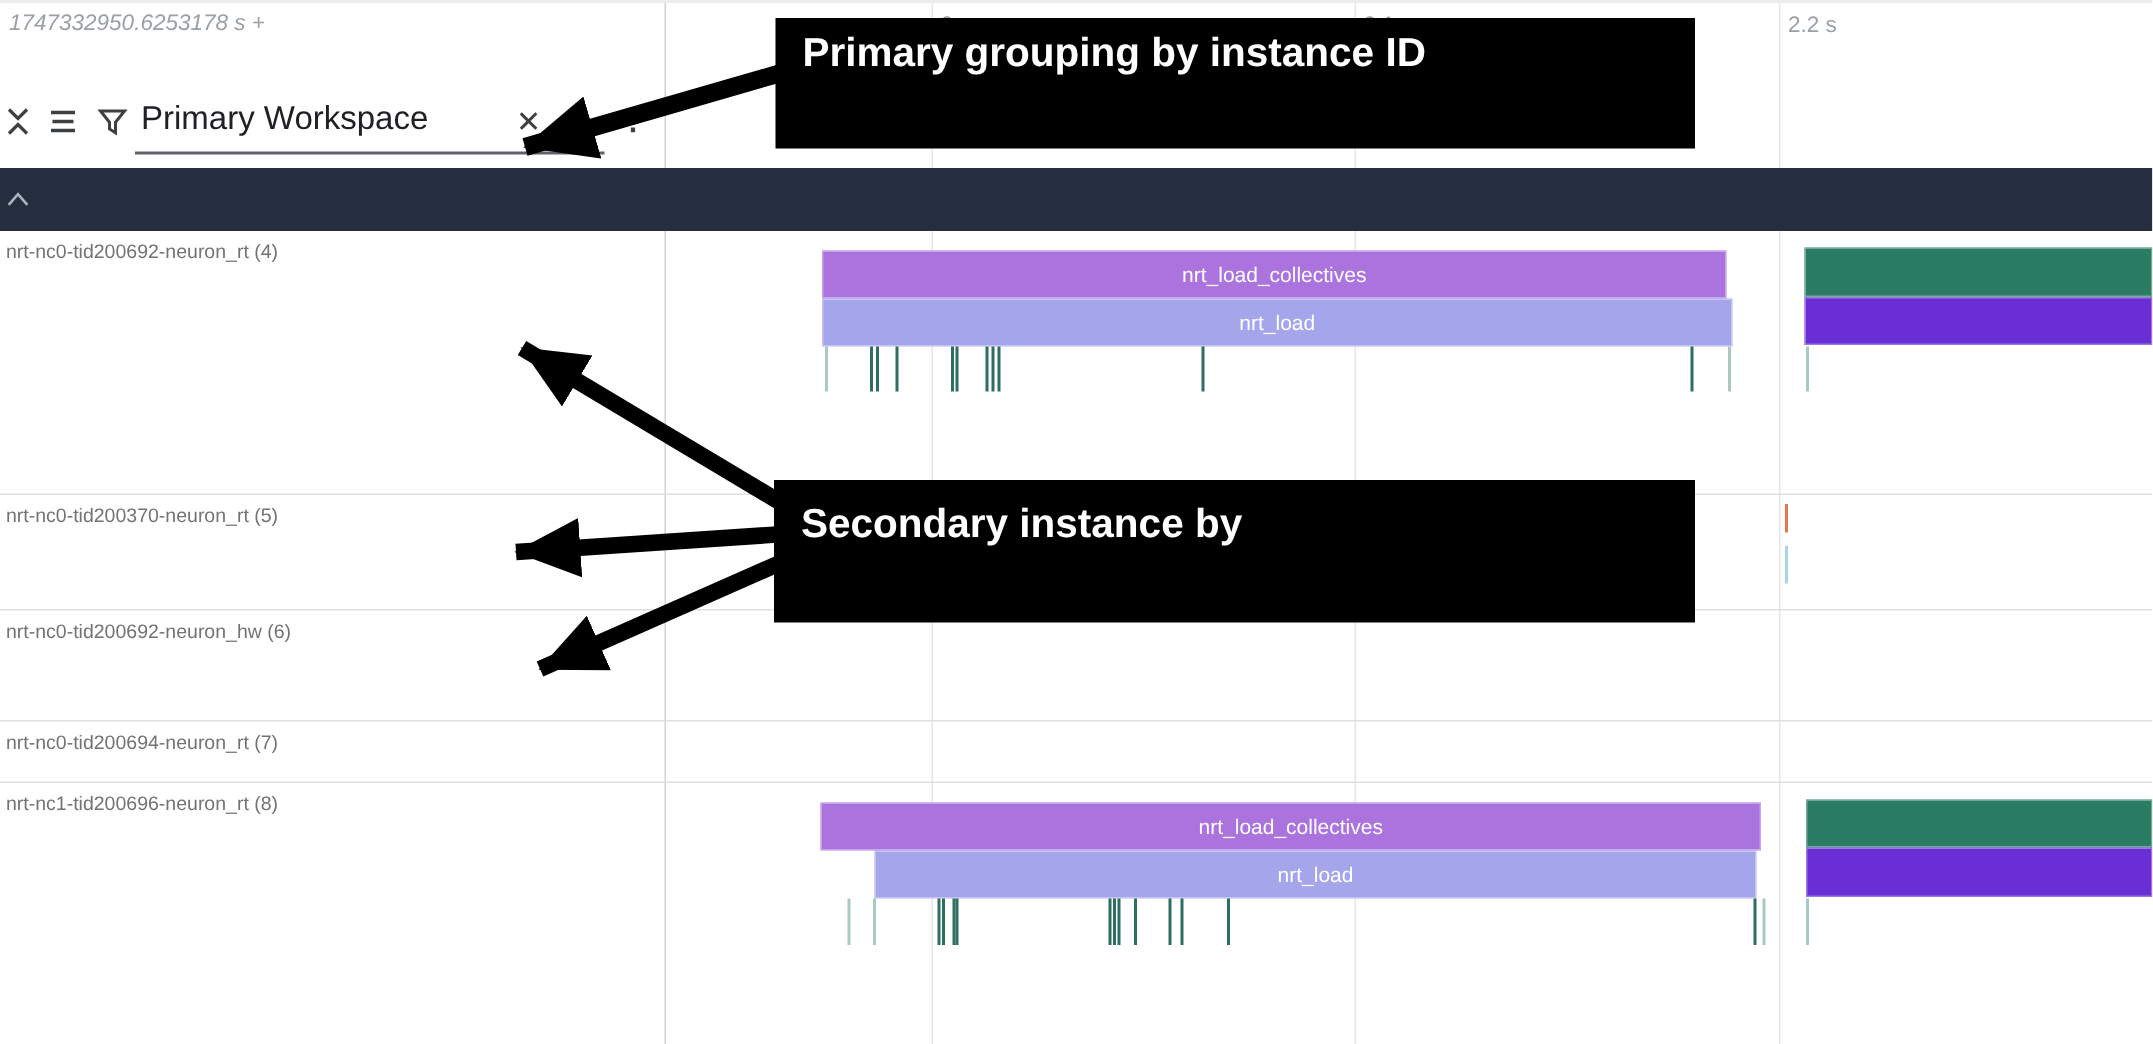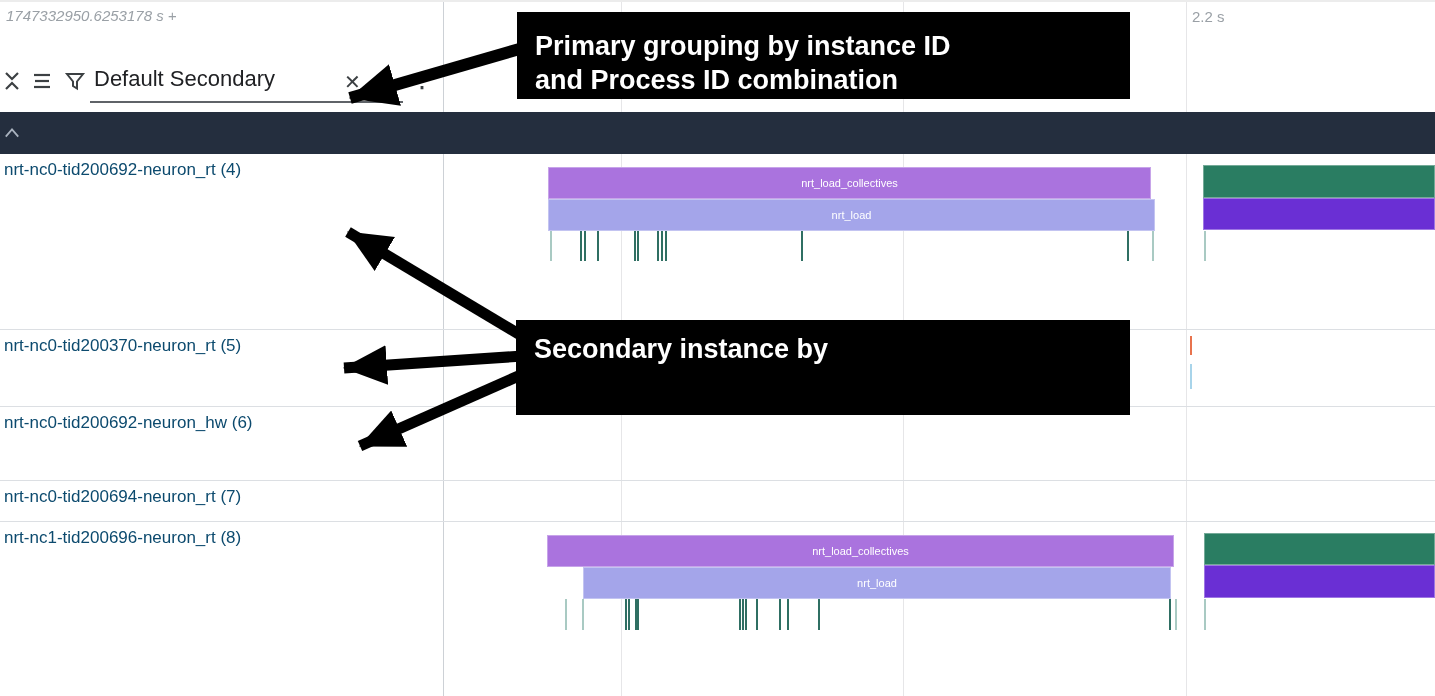--- a/index.html
+++ b/index.html
@@ -23,35 +23,35 @@
   .glyph-btn{position:absolute;font-size:20px;color:#3c4043;cursor:pointer;line-height:20px;}
 
   
   .group-header{position:absolute;left:0;top:110px;width:1435px;height:42px;background:#242e3e;
        display:flex;align-items:center;padding-left:4px;box-sizing:border-box;z-index:15;cursor:pointer;}
   .group-header .gh-label{color:#cbd2dc;font-size:19px;margin-left:3px;white-space:nowrap;}
 
   
   .track-row{position:absolute;left:0;width:1435px;box-sizing:border-box;z-index:3;}
   .track-row.bordered{border-top:1px solid #dcdfe3;padding-left:18px;}
-  .track-label{position:absolute;left:4px;top:6px;font-size:17px;color:#0c4a6e;white-space:nowrap;}
+  .track-label{position:absolute;left:4px;top:6px;font-size:13px;color:#737373;white-space:nowrap;}
 
   
   #slices{position:absolute;inset:0;z-index:10;}
   .slice-bar{position:absolute;display:flex;align-items:center;justify-content:center;
        box-shadow:inset 0 0 0 1px rgba(255,255,255,.35);box-sizing:border-box;cursor:pointer;}
-  .slice-bar span{color:#fff;font-size:11px;white-space:nowrap;overflow:hidden;text-align:center;}
+  .slice-bar span{color:#fff;font-size:14px;white-space:nowrap;overflow:hidden;text-align:center;}
   .slice-tick{position:absolute;width:2px;cursor:pointer;}
   .slice-mark{position:absolute;width:2px;cursor:pointer;}
 
   
   .callout{position:absolute;background:#000;color:#fff;font-weight:bold;z-index:50;
        box-sizing:border-box;}
   .callout .line{font-size:27px;line-height:34px;white-space:nowrap;}
-  #callout-primary{left:517px;top:10px;width:613px;height:87px;padding:17px 18px;}
+  #callout-primary{left:517px;top:10px;width:613px;height:87px;padding:6px 18px;}
   #callout-secondary{left:516px;top:318px;width:614px;height:95px;padding:12px 18px;}
 
   .arrows{position:absolute;inset:0;z-index:60;pointer-events:none;}
 </style>
 </head>
 <body>
 
 <div class="app">
 
   <div class="vline col" style="left:443px"></div>
@@ -76,21 +76,21 @@
         <line x1="2" y1="5" x2="18" y2="5"></line>
           <line x1="3" y1="11" x2="17" y2="11"></line>
           <line x1="2" y1="17" x2="18" y2="17"></line>
       </svg>
     </span>
     <span class="tb-icon" style="left:64px">
       <svg width="22" height="22" viewBox="0 0 22 22" fill="none" stroke="#3c4043" stroke-width="2">
         <path d="M3 4 H19 L13 11.5 V18.5 L9 16 V11.5 Z"></path>
       </svg>
     </span>
-    <span class="ws-title">Default Secondary</span>
+    <span class="ws-title">Primary Workspace</span>
     <span class="ws-underline"></span>
     <span class="glyph-btn" style="left:344px;top:10px">✕</span>
     <span class="glyph-btn" style="left:412px;top:8px;font-weight:bold">⋮</span>
   </div>
 
   <div class="group-header">
     <svg width="16" height="16" viewBox="0 0 18 16" fill="none" stroke="#aab3bf" stroke-width="2">
       <path d="M2 12 L9 4 L16 12"></path>
     </svg>
   </div>
@@ -156,21 +156,20 @@
       <div class="slice-tick" style="left: 779px; top: 597px; height: 31px; background: rgb(47, 111, 99);"></div>
       <div class="slice-tick" style="left: 787px; top: 597px; height: 31px; background: rgb(47, 111, 99);"></div>
       <div class="slice-tick" style="left: 818px; top: 597px; height: 31px; background: rgb(47, 111, 99);"></div>
       <div class="slice-tick" style="left: 1169px; top: 597px; height: 31px; background: rgb(47, 111, 99);"></div>
       <div class="slice-tick" style="left: 1175px; top: 597px; height: 31px; background: rgb(169, 202, 195);"></div>
       <div class="slice-tick" style="left: 1204px; top: 597px; height: 31px; background: rgb(169, 202, 195);"></div>
     </div>
 
   <div class="callout" id="callout-primary">
     <div class="line">Primary grouping by instance ID</div>
-    <div class="line">and Process ID combination</div>
   </div>
   <div class="callout" id="callout-secondary">
     <div class="line">Secondary instance by</div>
   </div>
 
   <svg class="arrows" viewBox="0 0 1435 696">
     <defs>
       <marker id="ah" markerWidth="6" markerHeight="5" refX="3.9" refY="1.8" orient="auto" markerUnits="strokeWidth">
         <polygon points="0 0, 4 1.8, 0 3.6" fill="#000"></polygon>
       </marker>

